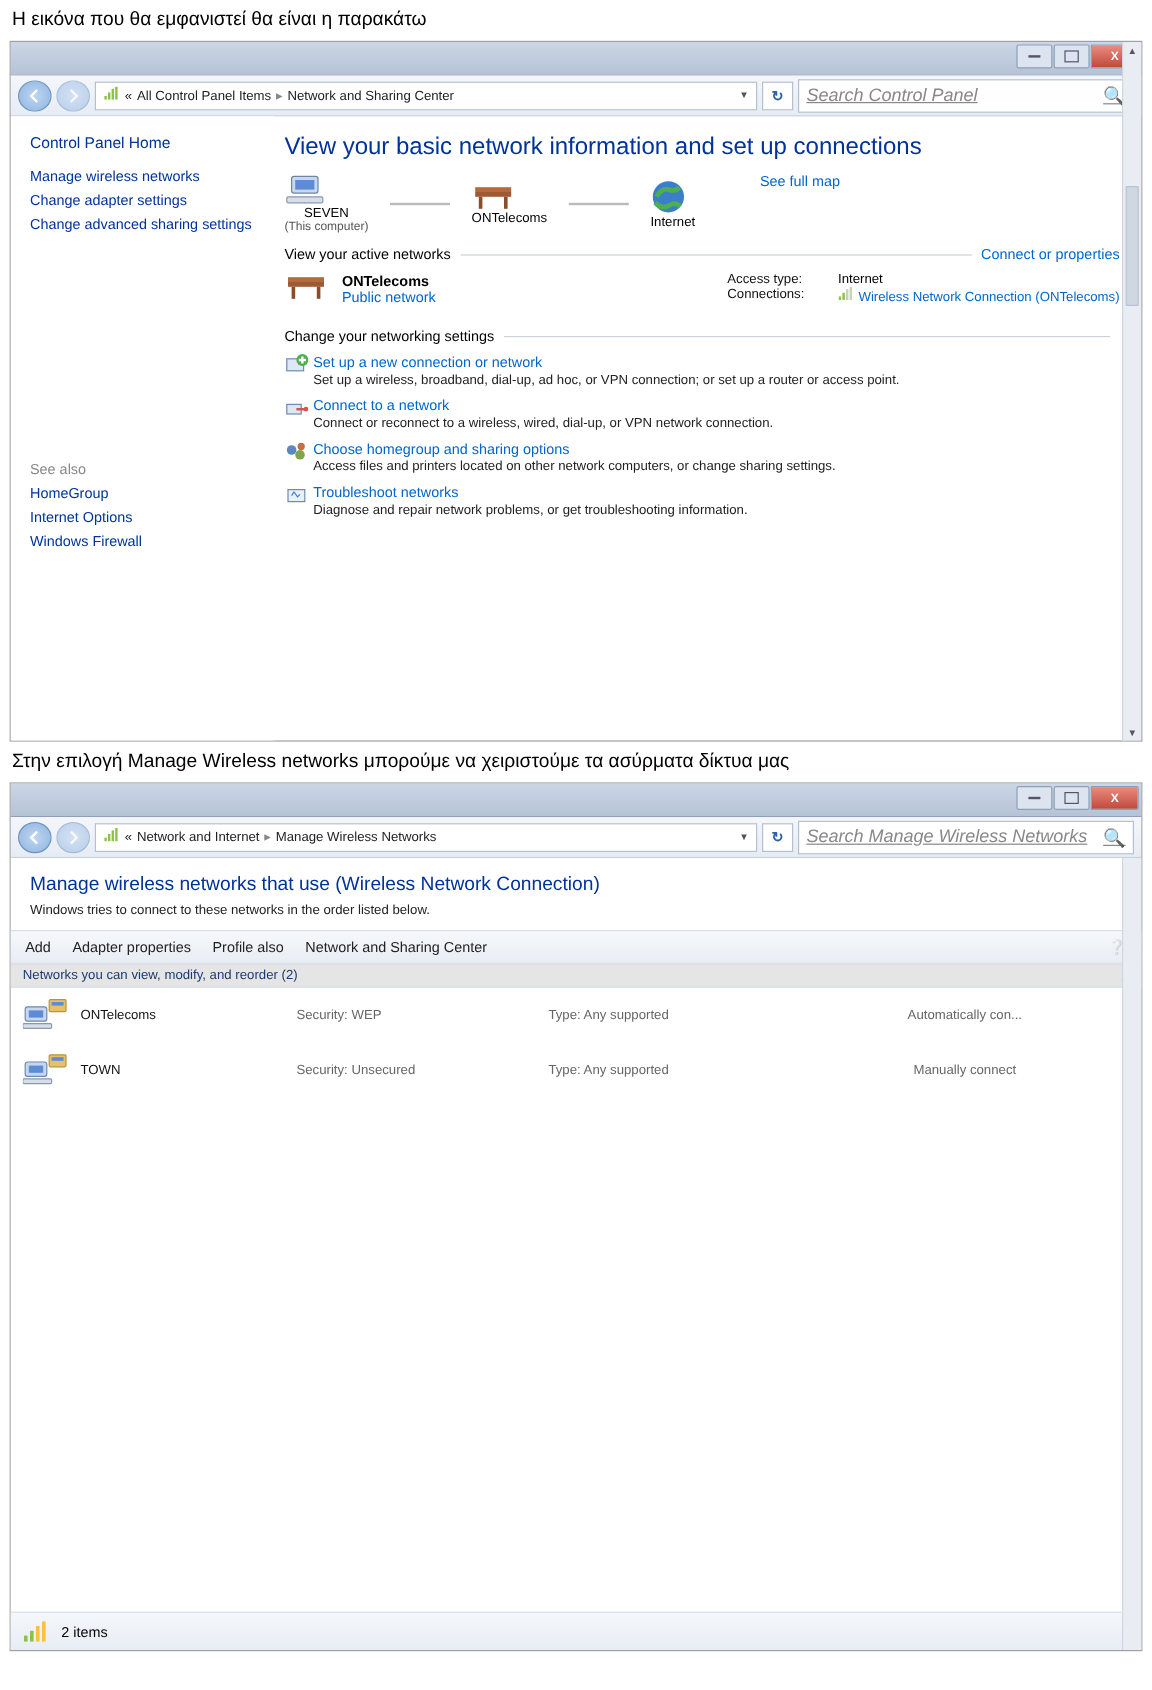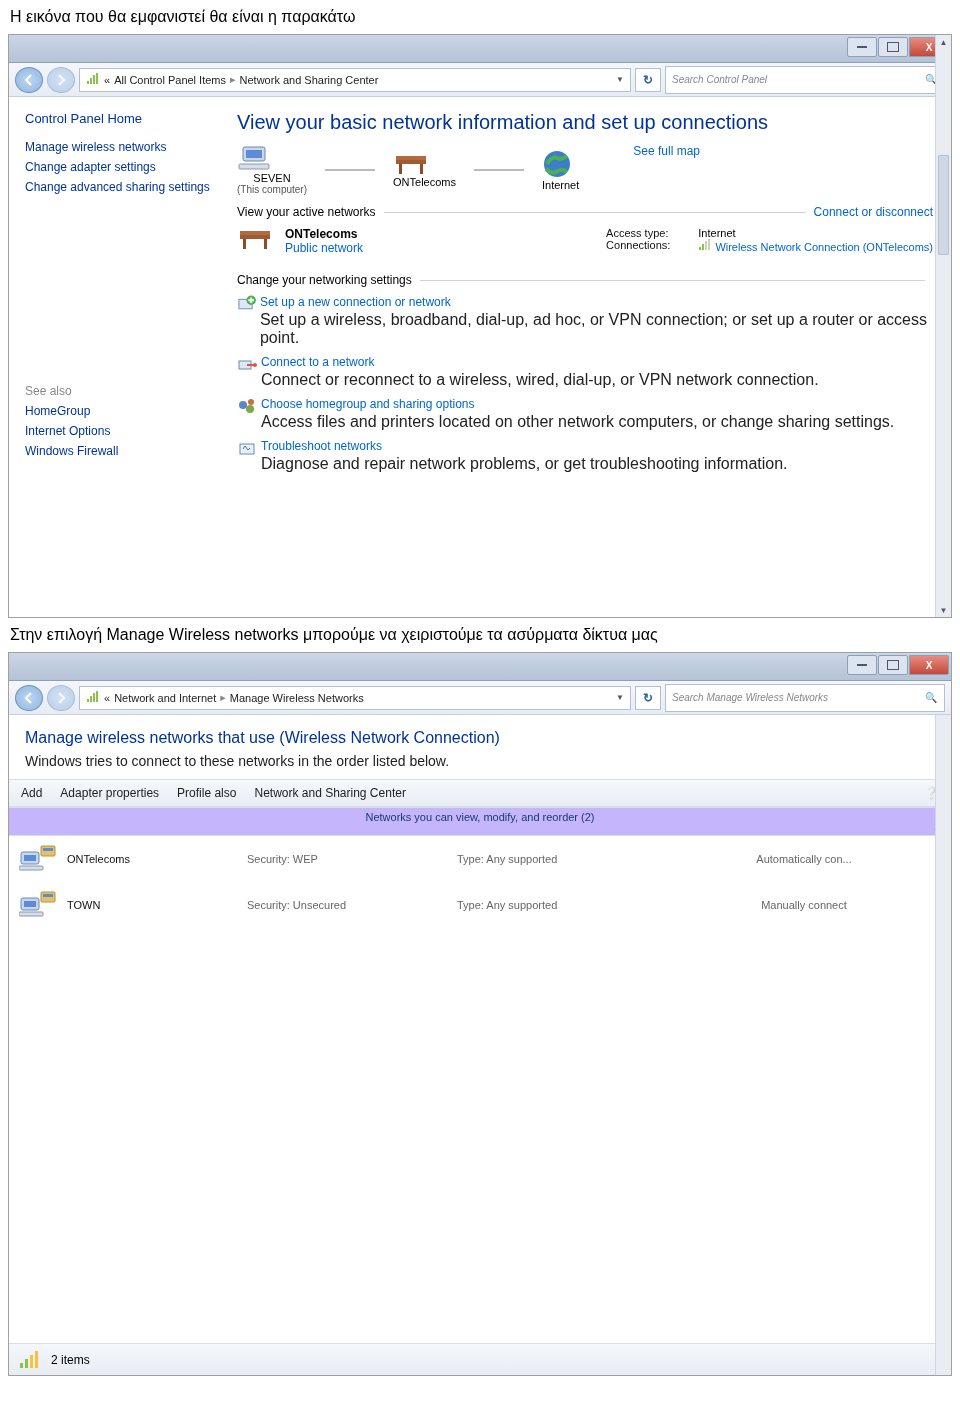--- a/index.html
+++ b/index.html
@@ -60,21 +60,22 @@
   }
   .bc-sep { color:#888; }
   .bc-dd { margin-left:auto; color:#555; font-size:8px;}
   .refreshbox {
     width:26px;height:24px;border:1px solid #b3c0d2;background:#fff;
     display:flex;align-items:center;justify-content:center;color:#2a62a8;font-weight:bold;
   }
   .searchbox {
     width:280px;height:28px;border:1px solid #b3c0d2;background:#fff;
     display:flex;align-items:center;padding:0 6px;color:#888;font-style:italic;
-    font-size:10px;
+    font-size:15px;
+    text-decoration:underline;
   }
   .searchbox .mag { margin-left:auto; color:#5a7aa5; font-style:normal;}
   
   .body1 { display:flex; height: 520px; }
   .sidebar1 {
     width: 220px; padding: 14px 16px; font-size:12px; background:#fff;
     border-right:none;
   }
   .sidebar1 .head { color:#003399; font-size:13px; margin-bottom:14px;}
   .sidebar1 .link { color:#003399; margin:6px 0; cursor:pointer;}
@@ -89,44 +90,44 @@
   .sectionlabel { display:flex; align-items:center; margin:10px 0 4px; font-size:12px;}
   .sectionlabel .txt { color:#000; }
   .sectionlabel .rule { flex:1; height:1px; background:#ccd3dd; margin:0 8px;}
   .sectionlabel .rightlink { color:#0066cc; }
   .netblock { display:flex; align-items:flex-start; gap:12px; padding:4px 0 8px; }
   .netinfo { display:flex; gap:28px; font-size:11px; margin-left:auto;}
   .netinfo .lbl { color:#111; }
   .netinfo .lnk { color:#0066cc; }
   .task { display:flex; align-items:flex-start; gap:4px; margin:8px 0;}
   .task .tasktitle { color:#0066cc; font-size:12px;}
-  .task .taskdesc { color:#222; font-size:16px; margin-top:2px;}
+  .task .taskdesc { color:#222; font-size:11px; margin-top:2px;}
   .helpicon { position:absolute; right:4px; top:4px; color:#1e66b4;}
   .vscroll { position:absolute; right:0; top:0; bottom:0; width:16px; background:#e9edf3; border-left:1px solid #d0d6df;}
   .vscroll .arrow { height:14px; display:flex;align-items:center;justify-content:center;font-size:8px;color:#556;}
   .vscroll .thumb { position:absolute; top:120px; left:2px; right:2px; height:100px; background:#cfd7e3; border:1px solid #b8c3d2; border-radius:1px;}
   
   .icon-pc { width:34px;height:28px; }
   .icon-router { width:36px;height:24px;}
   .icon-globe { width:30px;height:30px;}
   .icon-small { width:20px;height:20px;}
   .ico-bars { width:14px;height:12px;display:inline-block; }
   
   .body2 { position:relative; height: 660px; background:#fff;}
   .body2 .heading2 { font-size:16px; color:#003399; padding:14px 16px 4px;}
-  .body2 .sub2 { font-size:14px; color:#222; padding:2px 16px 10px;}
+  .body2 .sub2 { font-size:11px; color:#222; padding:2px 16px 10px;}
   .toolbar2 {
     height:28px; background:linear-gradient(#f6f8fb,#e8edf4);
     border-top:1px solid #d6dde8; border-bottom:1px solid #d6dde8;
     display:flex;align-items:center;gap:18px;padding:0 12px;font-size:12px;color:#222;
   }
   .toolbar2 .help2 { margin-left:auto; color:#1e66b4;}
   .grouphdr {
-    background:#c4b5fd; border-top:1px solid #d6dde8; border-bottom:1px solid #d6dde8;
-    font-size:11px; color:#1a3b70; padding:3px 10px; display:flex;align-items:center;flex-direction:column;
+    background:#e5e5e5; border-top:1px solid #d6dde8; border-bottom:1px solid #d6dde8;
+    font-size:11px; color:#1a3b70; padding:3px 10px; display:flex;align-items:flex-end;
   }
   .grouphdr .chev { margin-left:auto; color:#556; font-size:8px;}
   .netrow {
     display:flex; align-items:center; padding:8px 10px; font-size:11px; color:#444;
     gap:10px;
   }
   .netrow .col-name { width:170px; color:#111;}
   .netrow .col-sec { width:200px; color:#666;}
   .netrow .col-type { width:200px; color:#666;}
   .netrow .col-conn { flex:1; color:#666; text-align:center;}
@@ -229,21 +230,21 @@
               <path d="M5 15 q5 -8 10 -6 q6 2 9 -2 M4 20 q6 6 12 2 q5 -3 9 1" stroke="#4caf50" stroke-width="4" fill="none"></path>
             </svg>
           <div>Internet</div>
         </div>
         <div class="seefullmap">See full map</div>
       </div>
 
       <div class="sectionlabel">
         <span class="txt">View your active networks</span>
         <span class="rule"></span>
-        <span class="rightlink">Connect or disconnect</span>
+        <span class="rightlink">Connect or properties</span>
       </div>
 
       <div class="netblock">
         <svg class="icon-router" viewBox="0 0 36 24">
             <rect x="3" y="4" width="30" height="4" fill="#b36a3e"></rect>
             <rect x="3" y="8" width="30" height="4" fill="#9e5a33"></rect>
             <rect x="6" y="12" width="3" height="10" fill="#8a4d2a"></rect>
             <rect x="27" y="12" width="3" height="10" fill="#8a4d2a"></rect>
           </svg>
         <div>

